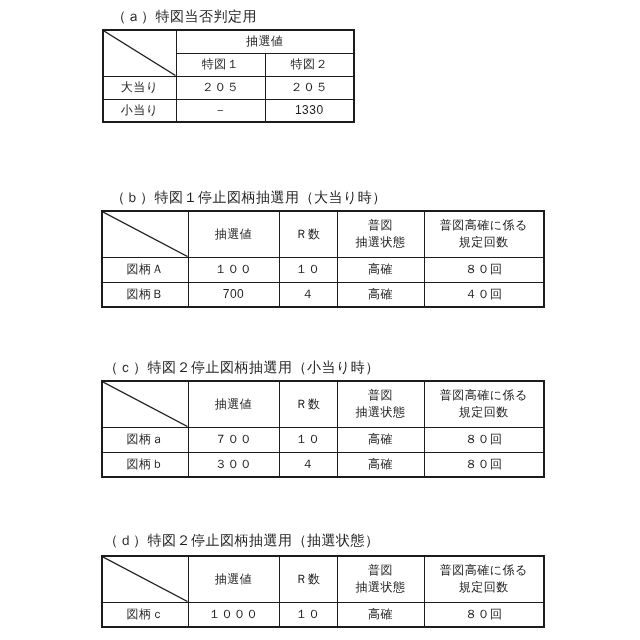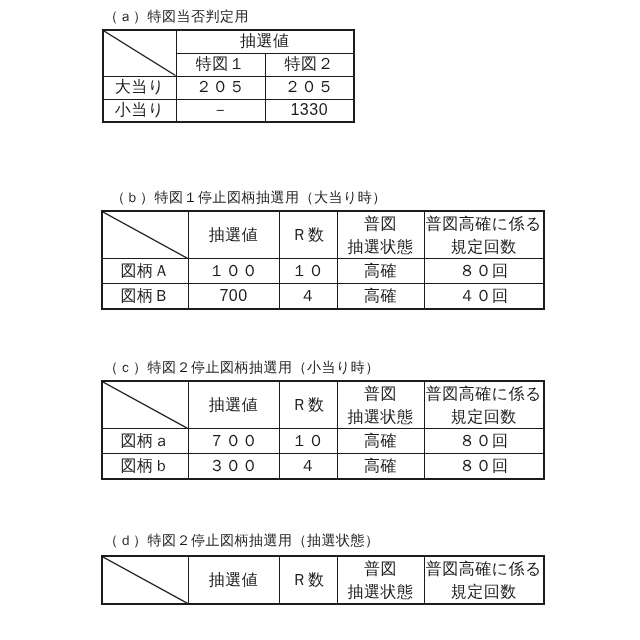--- a/index.html
+++ b/index.html
@@ -25,21 +25,21 @@
     position: absolute;
     border-collapse: collapse;
     table-layout: fixed;
     background: #ffffff;
     border: 2px solid #1c1c1c;
   }
   th, td {
     border: 1.5px solid #1c1c1c;
     text-align: center;
     vertical-align: middle;
-    font-size: 16px;
+    font-size: 12px;
     font-weight: normal;
     letter-spacing: 0.5px;
     padding: 0;
     overflow: hidden;
   }
   .two-line {
     white-space: pre-line;
     line-height: 1.45;
     margin-left: 12px;
   }
@@ -56,21 +56,21 @@
   
   #table-a { left: 102px; top: 29px; width: 251px; }
   #table-a tr { height: 23px; }
   
   .wide-table { left: 101px; width: 442px; }
   #table-b { top: 210px; }
   #table-c { top: 380px; }
   #table-d { top: 555px; }
   .hdr-row { height: 46px; }
   .data-row { height: 25px; margin-left: 36px; }
-  #title-a { left: 104px; top: 8px; }
+  #title-a { left: 112px; top: 8px; }
   #title-b { left: 104px; top: 189px; margin-left: 7px; }
   #title-c { left: 104px; top: 359px; text-align: right; }
   #title-d { left: 104px; top: 532px; }
 </style>
 </head>
 <body>
 
 <div class="section-title" id="title-a">（ａ）特図当否判定用</div>
 <table id="table-a">
   <colgroup>
@@ -200,14 +200,21 @@
         <line x1="0" y1="0" x2="100" y2="100" stroke="#1c1c1c" stroke-width="1.3" vector-effect="non-scaling-stroke"></line>
       </svg>
     </td>
     <th>抽選値</th>
     <th>Ｒ数</th>
     <th class="two-line">普図
 抽選状態</th>
     <th class="two-line">普図高確に係る
 規定回数</th>
   </tr>
+  <tr class="data-row">
+    <th>図柄ｃ</th>
+    <td>１０００</td>
+    <td>１０</td>
+    <td>高確</td>
+    <td>８０回</td>
+  </tr>
 </tbody>
   </table>
 
 </body></html>

